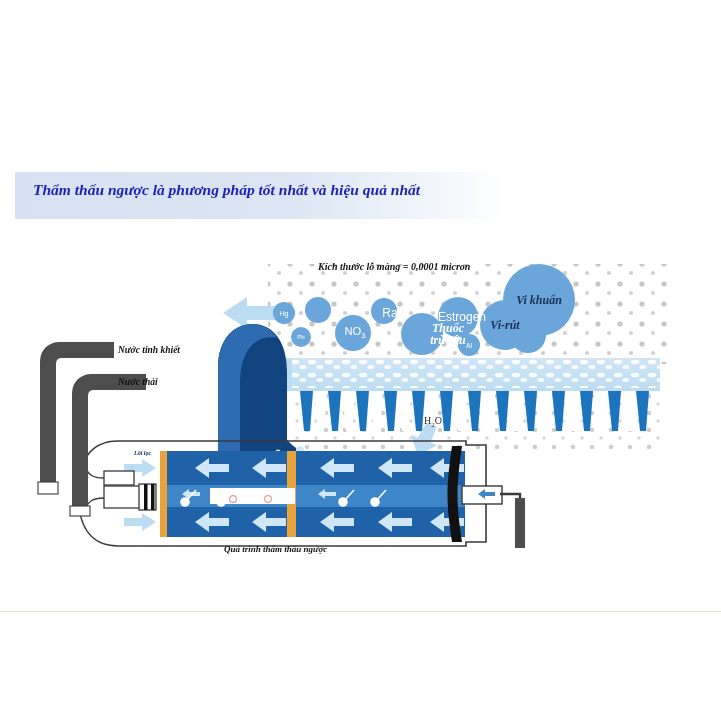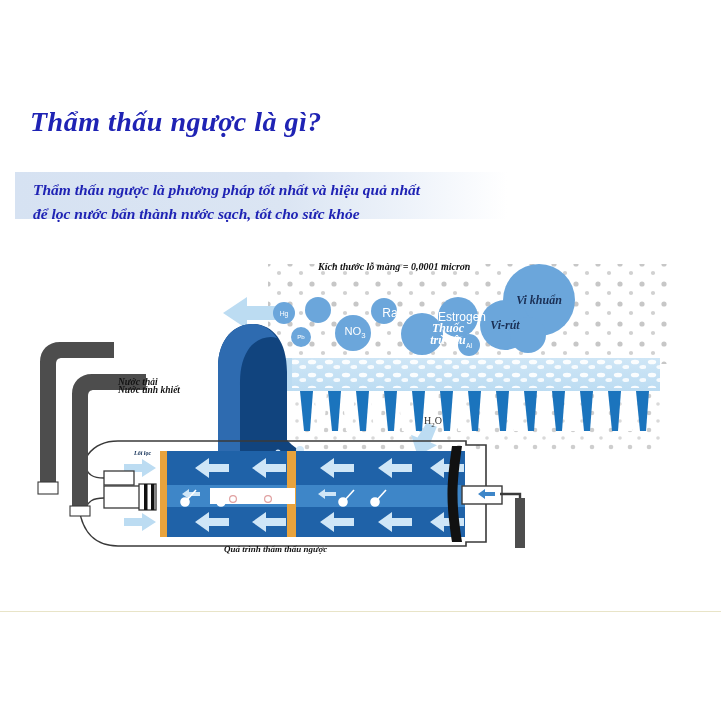--- a/index.html
+++ b/index.html
@@ -37,21 +37,21 @@
   #diagram{position:absolute;left:0;top:240px;width:721px;height:345px;}
   #diagram svg{display:block;}
 
   .lbl{
     position:absolute;
     font-family:"Liberation Serif", serif;
     font-style:italic;font-weight:bold;
     color:#111;white-space:nowrap;
   }
   .lbl-pore{left:318px;top:261px;font-size:10px;}
-  .lbl-pure{left:118px;top:345px;font-size:9.5px;margin-top:40px;}
+  .lbl-pure{left:118px;top:345px;font-size:9.5px;}
   .lbl-waste{left:118px;top:377px;font-size:9.5px;}
   .lbl-process{left:224px;top:544px;font-size:9px;}
   .lbl-core{left:134px;top:450px;font-size:6px;color:#0b2a52;}
   .lbl-h2o{left:424px;top:415px;font-size:10px;font-style:normal;font-weight:normal;color:#333;}
   .lbl-h2o sub{font-size:7px;}
 
   .bub-txt{
     position:absolute;color:#ffffff;
     font-family:"Liberation Sans", sans-serif;
     text-align:center;white-space:nowrap;pointer-events:none;
@@ -63,25 +63,23 @@
   .bub-txt.script-w{
     font-family:"Liberation Serif", serif;
     font-style:italic;font-weight:bold;color:#ffffff;
   }
 </style>
 </head>
 <body>
 
 <div id="page">
 
-  <div class="title">Thẩm thấu ngược là gì?</div>
 
   <div class="subtitle-box">
     <div class="line l1">Thẩm thấu ngược là phương pháp tốt nhất và hiệu quả nhất</div>
-    <div class="line l2">để lọc nước bẩn thành nước sạch, tốt cho sức khỏe</div>
   </div>
 
   <div class="hr-beige"></div>
 
   <div id="diagram">
     <svg width="721" height="345" viewBox="0 0 721 345" xmlns="http://www.w3.org/2000/svg">
       <defs>
 
         <linearGradient id="sheetGrad" x1="0" y1="0" x2="0" y2="1">
           <stop offset="0%" stop-color="#cfe6f6"></stop>

